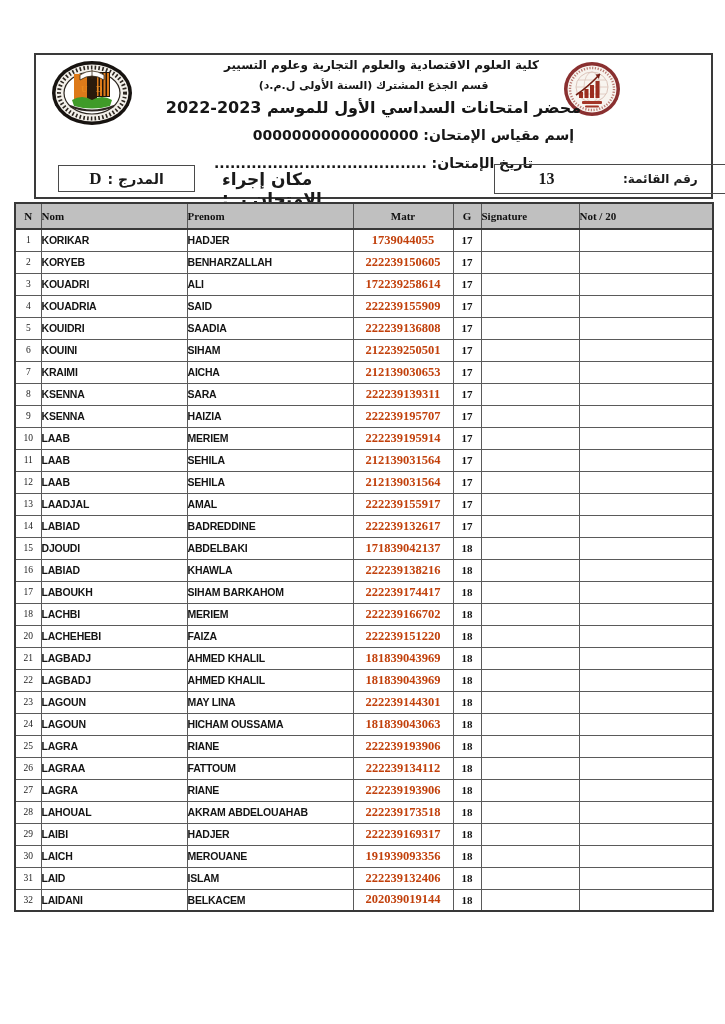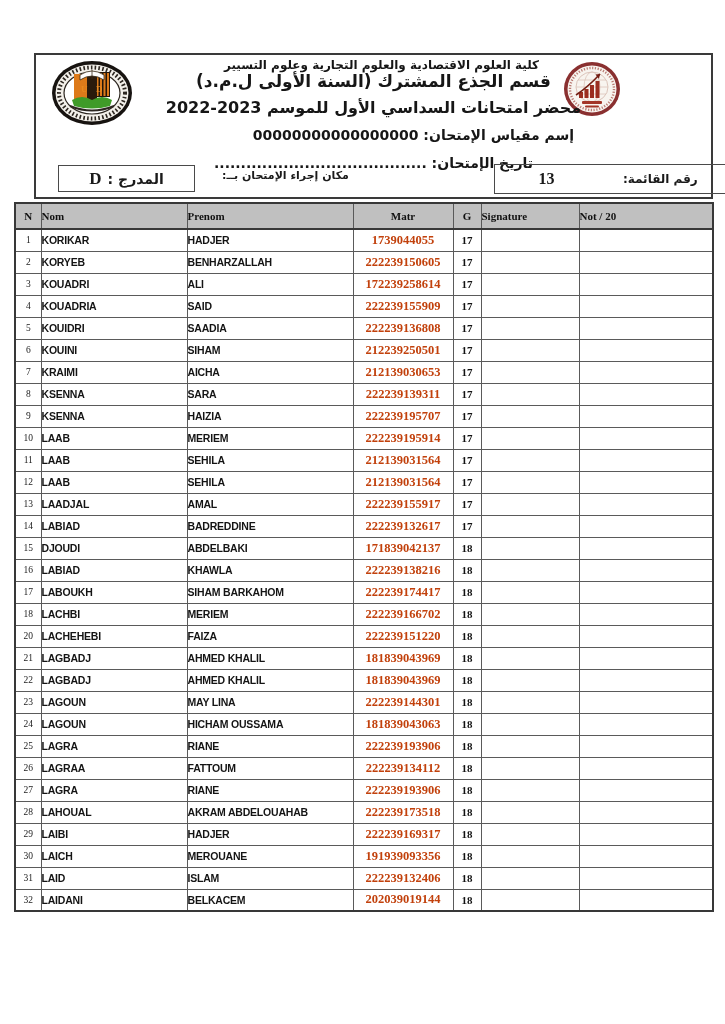--- a/index.html
+++ b/index.html
@@ -5,35 +5,35 @@
   html,body{margin:0;padding:0;background:#ffffff;}
   .page{position:relative;width:725px;height:1024px;background:#ffffff;overflow:hidden;
         font-family:"DejaVu Sans","Liberation Sans",sans-serif;color:#1a1a1a;}
 
   
   .header-box{position:absolute;left:34px;top:53px;width:675px;height:142px;
               border:2px solid #3a3a3a;background:#fff;}
   .hline{position:absolute;left:0;width:100%;text-align:center;direction:rtl;
          font-weight:bold;color:#161616;}
   .hl1{top:3px;font-size:12px;padding-left:8px;}
-  .hl2{top:16px;font-size:17px;}
+  .hl2{top:24px;font-size:11px;}
   .hl3{top:43px;font-size:16px;}
   .hl4{top:72px;font-size:14px;padding-left:40px;}
   .hl5{top:100px;font-size:14px;letter-spacing:.5px;}
 
   .logo{position:absolute;}
   .logo-left{left:14px;top:4px;}
   .logo-right{left:526px;top:6px;}
 
   .amphi-box{position:absolute;left:22px;top:110px;width:135px;height:25px;
              border:1.5px solid #4a4a4a;display:flex;align-items:center;justify-content:center;
              direction:rtl;font-weight:bold;font-size:14px;gap:6px;}
   .amphi-box .latin{font-family:"Liberation Serif","DejaVu Serif",serif;font-size:17px;font-weight:bold;}
   .location{position:absolute;left:186px;top:114px;width:160px;direction:rtl;text-align:left;
-            font-weight:bold;font-size:11px;}
+            font-weight:bold;font-size:17px;}
   .listnum-wrap{position:absolute;left:458px;top:109px;height:28px;display:flex;
                 border:1.5px solid #4a4a4a;}
   .listnum-value{width:103px;display:flex;align-items:center;justify-content:center;
                  font-family:"Liberation Serif","DejaVu Serif",serif;font-weight:bold;font-size:16px;
                  border-left:0;}
   .listnum-label{width:108px;display:flex;align-items:center;justify-content:flex-end;
                  direction:rtl;font-weight:bold;font-size:12px;padding-left:4px;box-sizing:border-box;
                  border-right:1.5px solid #4a4a4a;padding-right:6px;margin-left:21px;}
 
   

